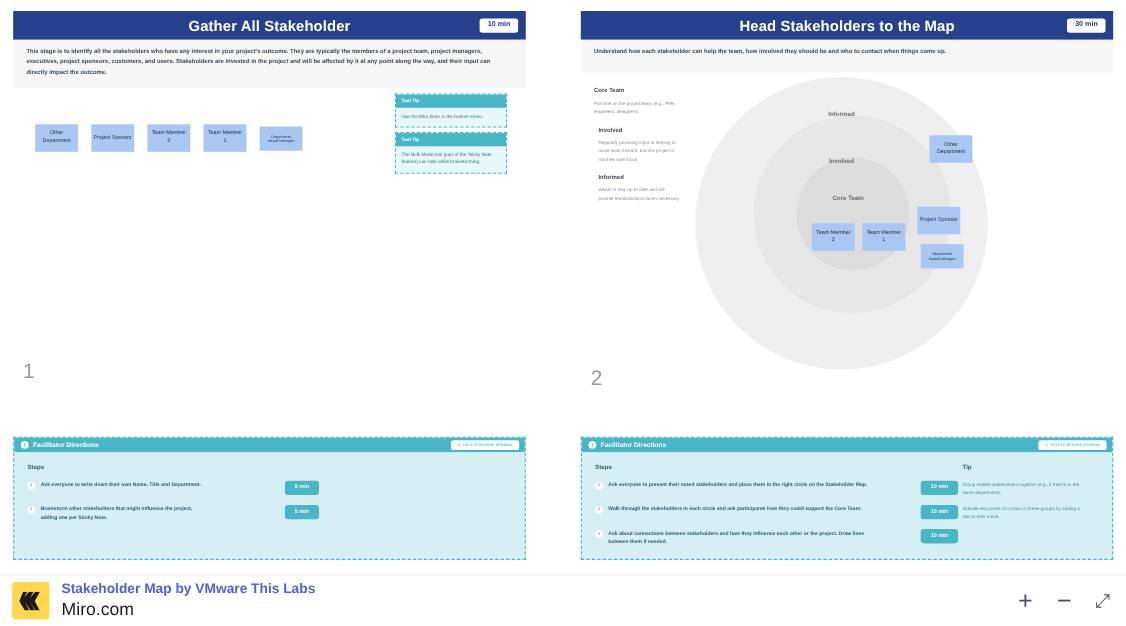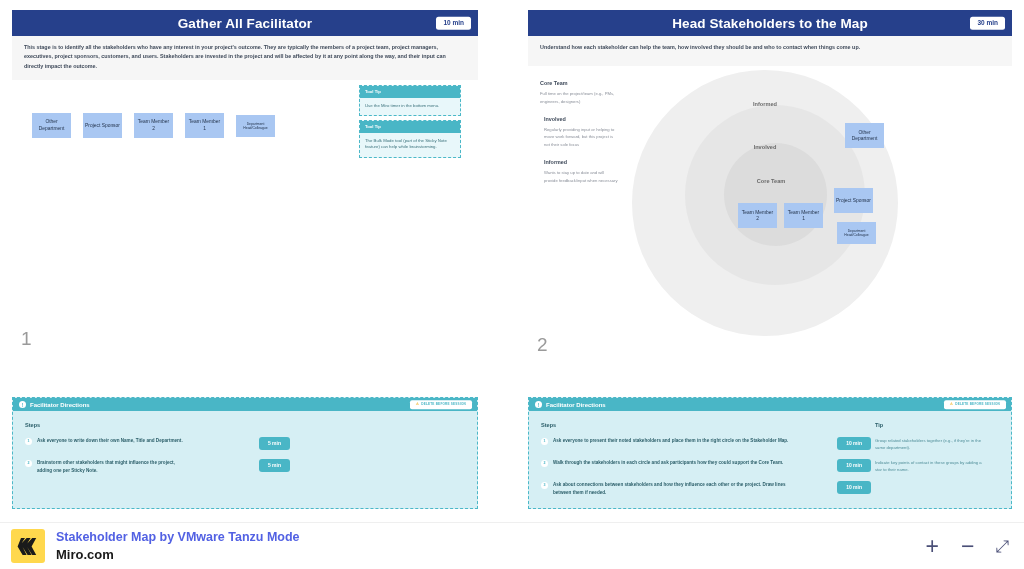--- a/index.html
+++ b/index.html
@@ -223,38 +223,38 @@
     border-radius: 3px;
     margin-left: 11px;
     display: flex; align-items: center; justify-content: center;
     flex: 0 0 auto;
   }
   .footer-texts { margin-left: 11px; }
   .footer-title {
     font-size: 12.5px; font-weight: bold; color: #5261E3;
     line-height: 1.35;
   }
-  .footer-sub { font-size: 13px; color: #1a1a1a; line-height: 1.35; font-weight: bold; }
+  .footer-sub { font-size: 16px; color: #1a1a1a; line-height: 1.35; }
   .footer-controls {
     margin-left: auto; margin-right: 14px;
     display: flex; align-items: center; gap: 22px;
     color: #4a4f77;
   }
   .ctl { font-size: 23px; line-height: 1; cursor: pointer; }
   .ctl-fs { font-size: 17px; }
 </style>
 </head>
 <body>
 
 <div id="canvas">
 
   <div class="frame" style="left:12px; top:10px; width:466px; height:371px;">
 
     <div class="frame-header">
-      <span class="frame-title">Gather All Facilitator</span>
+      <span class="frame-title">Gather All Stakeholder</span>
       <span class="time-badge">10 min</span>
     </div>
 
     <div class="frame-intro">This stage is to identify all the stakeholders who have any interest in your project's outcome. They are typically the members of a project team, project managers, executives, project sponsors, customers, and users. Stakeholders are invested in the project and will be affected by it at any point along the way, and their input can directly impact the outcome.</div>
 
     <div class="frame-body" style="height:281px;">
 
       <div class="sticky sz-std" style="left:20px; top:33px;">Other Department</div>
       <div class="sticky sz-std" style="left:71px; top:33px;">Project Sponsor</div>
       <div class="sticky sz-std" style="left:122px; top:33px;">Team Member 2</div>
@@ -385,21 +385,21 @@
     </div>
   </div>
 
   <div class="footer">
     <div class="miro-logo">
       <svg width="22" height="17" viewBox="0 0 22 17" aria-hidden="true">
         <path d="M4 0 L8 0 L4.6 5.2 L9.6 0 L13.6 0 L10.2 5.6 L15.2 0 L19.2 0 L14.6 8.5 L19.2 17 L15.2 17 L10.2 9 L14.6 17 L10.6 17 L5.6 9 L9.6 17 L5.6 17 L0.6 8.5 Z" fill="#1a1a1a"></path>
       </svg>
     </div>
     <div class="footer-texts">
-      <div class="footer-title">Stakeholder Map by VMware Tanzu Mode</div>
+      <div class="footer-title">Stakeholder Map by VMware This Labs</div>
       <div class="footer-sub">Miro.com</div>
     </div>
     <div class="footer-controls">
       <span class="ctl">+</span>
       <span class="ctl">−</span>
       <span class="ctl ctl-fs" style="transform:scaleX(-1);">⤡</span>
     </div>
   </div>
 
 </div>

